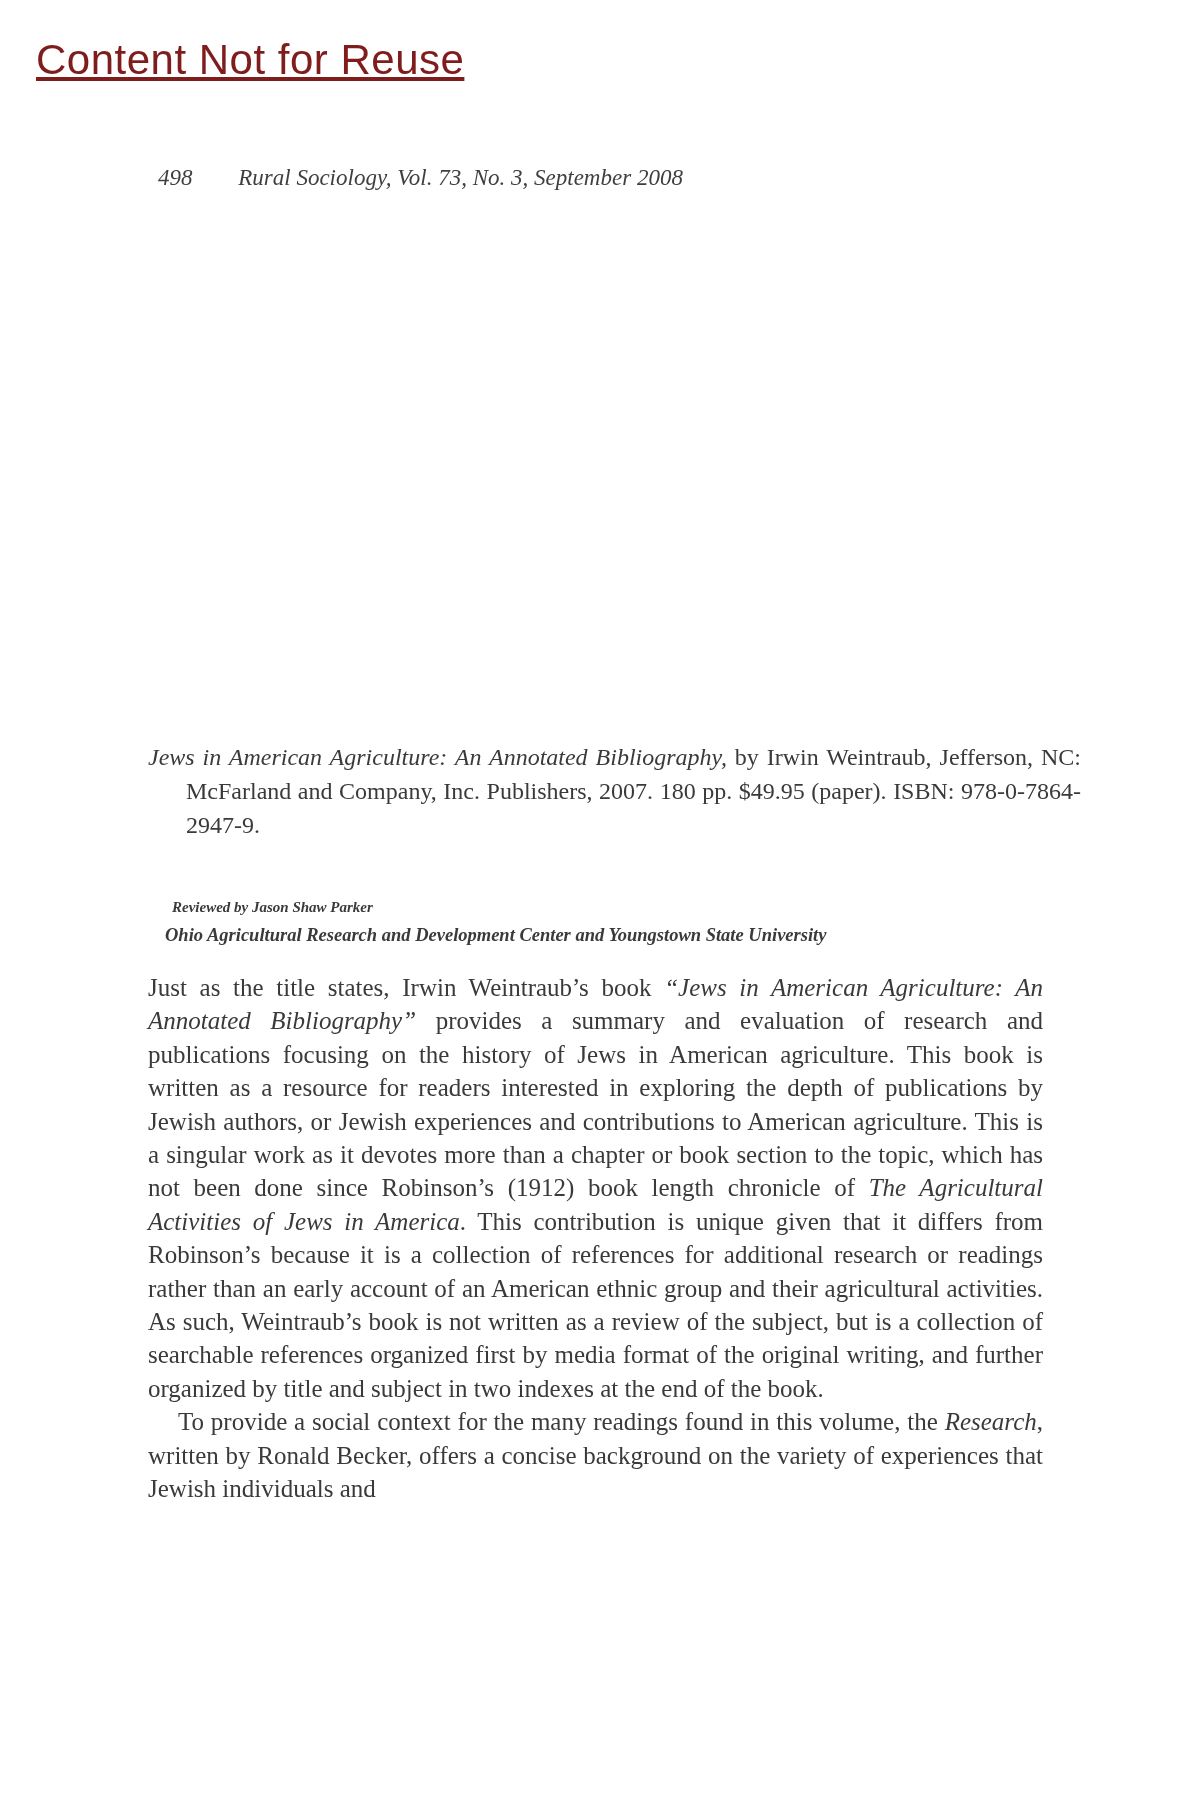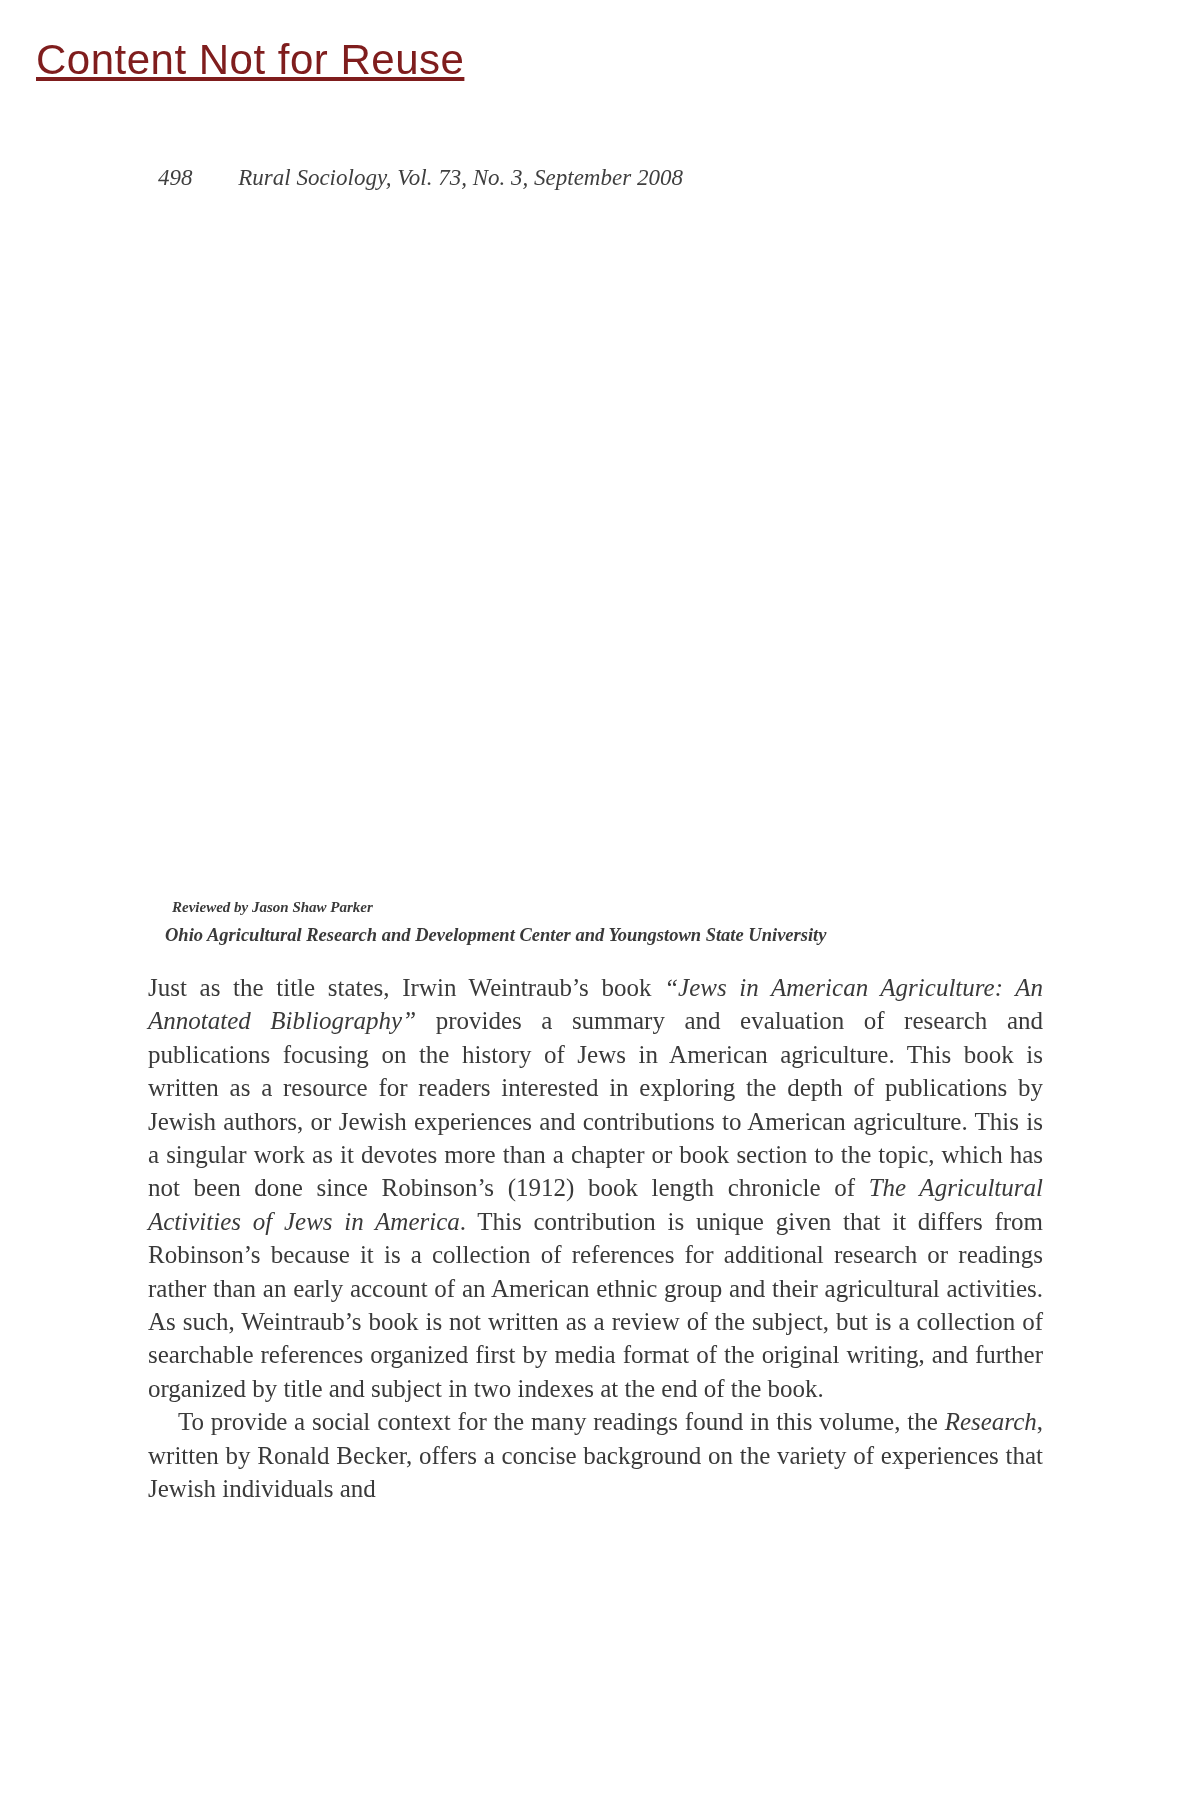--- a/index.html
+++ b/index.html
@@ -96,20 +96,21 @@
 
 <div class="page">
 
   <div class="watermark">Content Not for Reuse</div>
 
   <div class="running-head">
     <span class="pagenum">498</span>
     <span class="journal">Rural Sociology, Vol. 73, No. 3, September 2008</span>
   </div>
 
+  <div class="citation"><i>Jews in American Agriculture: An Annotated Bibliography,</i><span> by Irwin Weintraub, Jefferson, NC: McFarland and Company, Inc. Publishers, 2007. 180 pp. $49.95 (paper). ISBN: 978-0-7864-2947-9.</span></div>
 
   <div class="reviewer">Reviewed by Jason Shaw Parker</div>
 
   <div class="affiliation">Ohio Agricultural Research and Development Center and Youngstown State University</div>
 
   <div class="body-text">
     <p class="para"><span>Just as the title states, Irwin Weintraub’s book </span><i>“Jews in American Agriculture: An Annotated Bibliography”</i><span> provides a summary and evaluation of research and publications focusing on the history of Jews in American agriculture. This book is written as a resource for readers interested in exploring the depth of publications by Jewish authors, or Jewish experiences and contributions to American agriculture. This is a singular work as it devotes more than a chapter or book section to the topic, which has not been done since Robinson’s (1912) book length chronicle of </span><i>The Agricultural Activities of Jews in America</i><span>. This contribution is unique given that it differs from Robinson’s because it is a collection of references for additional research or readings rather than an early account of an American ethnic group and their agricultural activities. As such, Weintraub’s book is not written as a review of the subject, but is a collection of searchable references organized first by media format of the original writing, and further organized by title and subject in two indexes at the end of the book.</span></p>
     <p class="para indent"><span>To provide a social context for the many readings found in this volume, the </span><i>Research</i><span>, written by Ronald Becker, offers a concise background on the variety of experiences that Jewish individuals and</span></p>
   </div>
 

